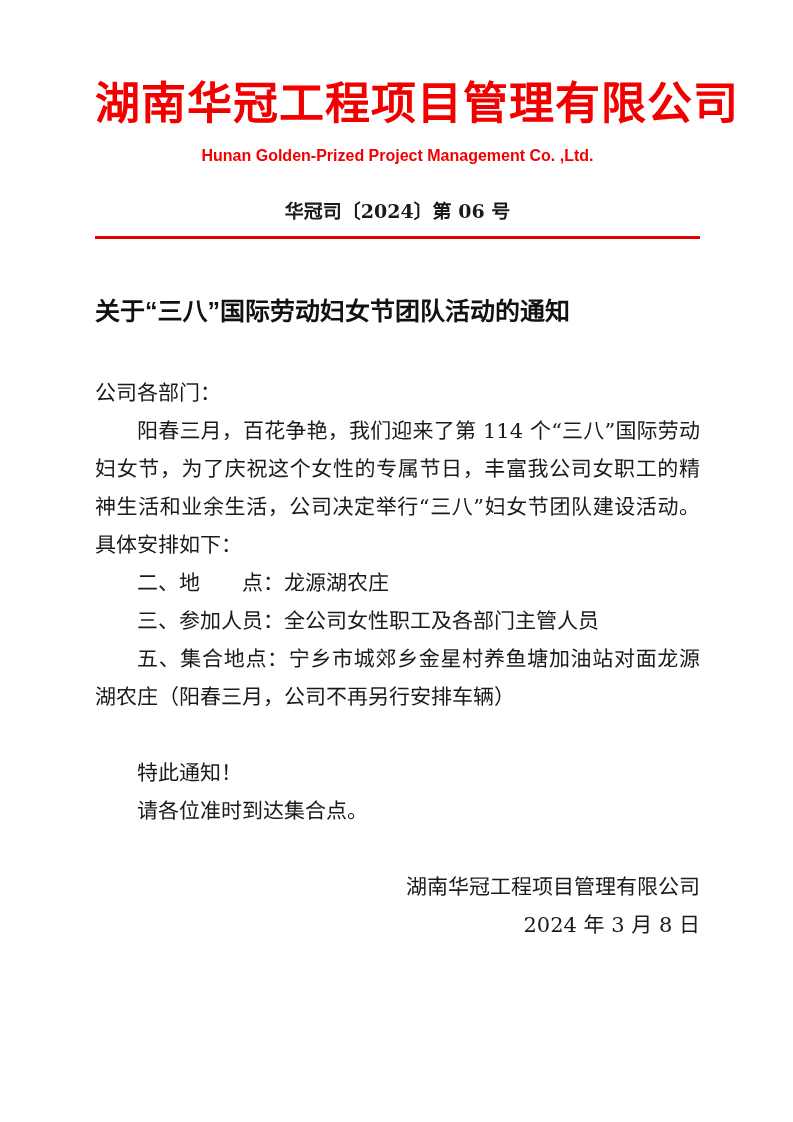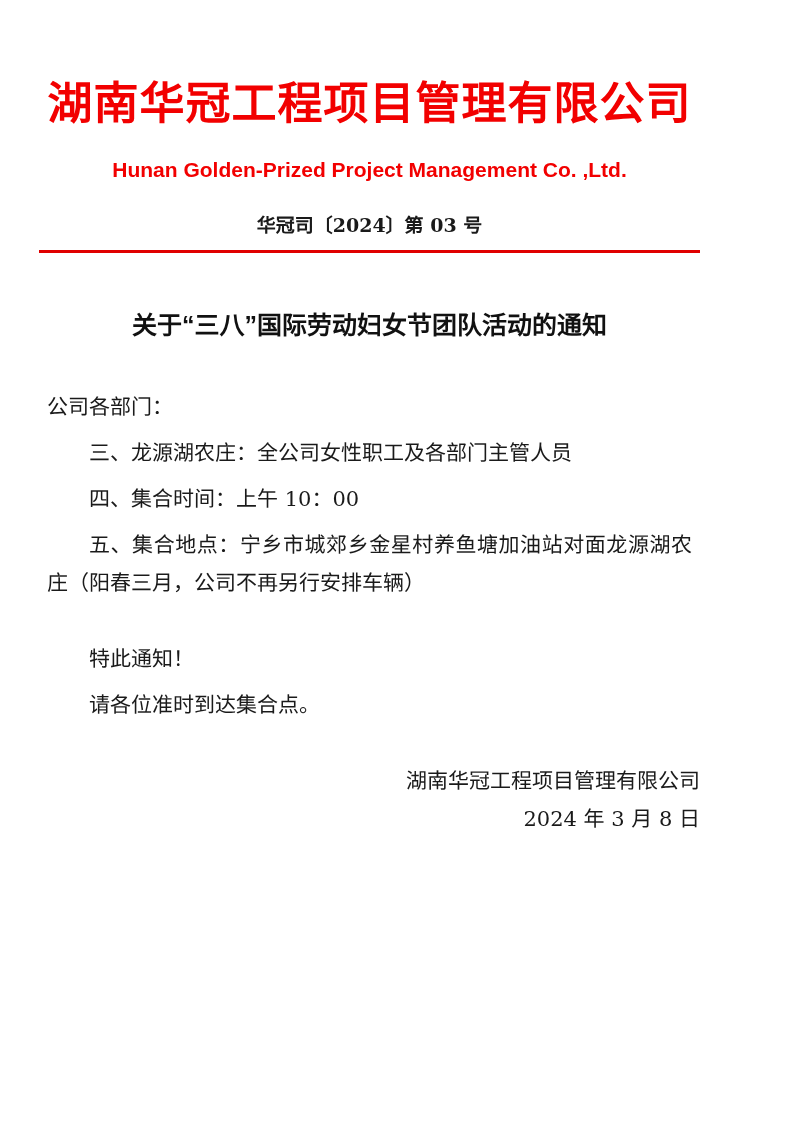--- a/index.html
+++ b/index.html
@@ -8,45 +8,45 @@
     padding: 0;
     background: #ffffff;
   }
   .sheet {
     position: relative;
     width: 793px;
     height: 1122px;
     margin: 0 auto;
     background: #ffffff;
     box-sizing: border-box;
-    padding: 76px 93px 0 39px;
+    padding: 76px 93px 0 95px;
     overflow: hidden;
     color: #1a1a1a;
     font-family: "DejaVu Serif", serif;
   }
 
   
   .company-cn {
     margin: 0;
     text-align: center;
     color: #f20000;
     font-family: "Liberation Sans", sans-serif;
     font-weight: bold;
     font-size: 45px;
     line-height: 56px;
     letter-spacing: 1px;
     white-space: nowrap;
   }
   .company-en {
-    margin-top: 24px;
+    margin-top: 10px;
     text-align: center;
     color: #f20000;
     font-family: "Liberation Sans", sans-serif;
     font-weight: bold;
-    font-size: 21px;
+    font-size: 16px;
     line-height: 28px;
     white-space: nowrap;
   }
   .doc-number {
     margin-top: 29px;
     text-align: center;
     font-weight: bold;
     font-size: 19px;
     line-height: 24px;
     font-family: "DejaVu Serif", serif;
@@ -54,36 +54,36 @@
   .red-rule {
     border: none;
     border-top: 3px solid #e00000;
     margin: 13px 0 0 0;
     height: 0;
   }
 
   
   .notice-title {
     margin: 56px 0 0 0;
-    text-align: center;
+    text-align: left;
     font-family: "Liberation Sans", sans-serif;
     font-weight: bold;
     font-size: 25px;
     line-height: 32px;
     color: #111111;
   }
   .body-text {
     margin-top: 47px;
     font-size: 21px;
     line-height: 38px;
     text-align: justify;
     color: #1a1a1a;
   }
   .body-text p {
-    margin: 8px;
+    margin: 0;
   }
   .indent {
     text-indent: 2em;
   }
   .closing {
     margin-top: 38px !important;
   }
 
   
   .signature {
@@ -105,31 +105,32 @@
   }
 </style>
 </head>
 <body>
 
 <div class="sheet">
 
   <header>
     <h1 class="company-cn">湖南华冠工程项目管理有限公司</h1>
     <div class="company-en">Hunan Golden-Prized Project Management Co. ,Ltd.</div>
-    <div class="doc-number">华冠司〔2024〕第 03 号</div>
+    <div class="doc-number">华冠司〔2024〕第 06 号</div>
     <hr class="red-rule">
   </header>
 
   <main>
     <h2 class="notice-title">关于“三八”国际劳动妇女节团队活动的通知</h2>
 
     <div class="body-text">
       <p>公司各部门：</p>
-      <p class="indent">三、龙源湖农庄：全公司女性职工及各部门主管人员</p>
-      <p class="indent">四、集合时间：上午 10：00</p>
+      <p class="indent">阳春三月，百花争艳，我们迎来了第 114 个“三八”国际劳动妇女节，为了庆祝这个女性的专属节日，丰富我公司女职工的精神生活和业余生活，公司决定举行“三八”妇女节团队建设活动。具体安排如下：</p>
+      <p class="indent">二、地　　点：龙源湖农庄</p>
+      <p class="indent">三、参加人员：全公司女性职工及各部门主管人员</p>
       <p class="indent">五、集合地点：宁乡市城郊乡金星村养鱼塘加油站对面龙源湖农庄（阳春三月，公司不再另行安排车辆）</p>
       <p class="indent closing">特此通知！</p>
       <p class="indent">请各位准时到达集合点。</p>
     </div>
 
     <div class="signature">
       <div class="sig-inner">
         <div class="sig-company">湖南华冠工程项目管理有限公司</div>
         <div class="sig-date">2024 年 3 月 8 日</div>
       </div>

